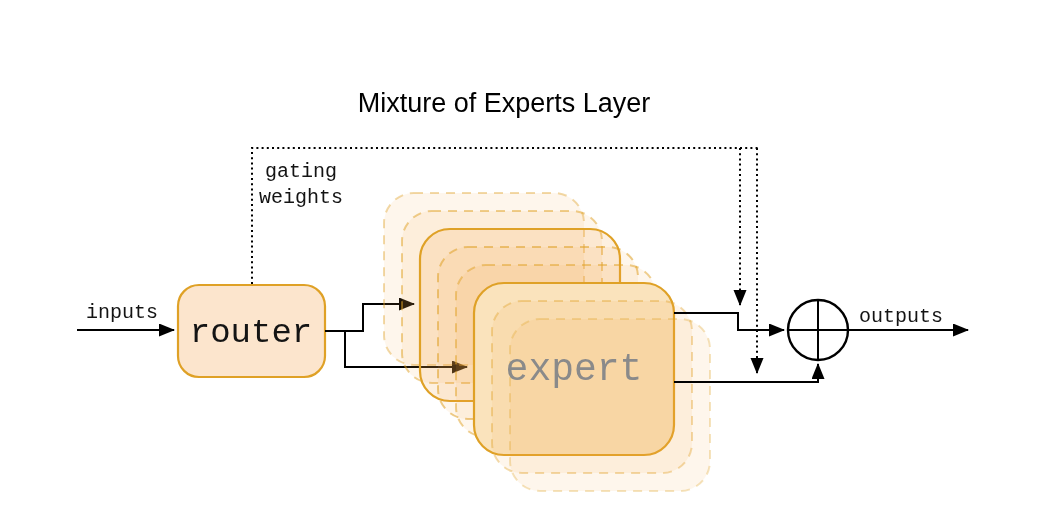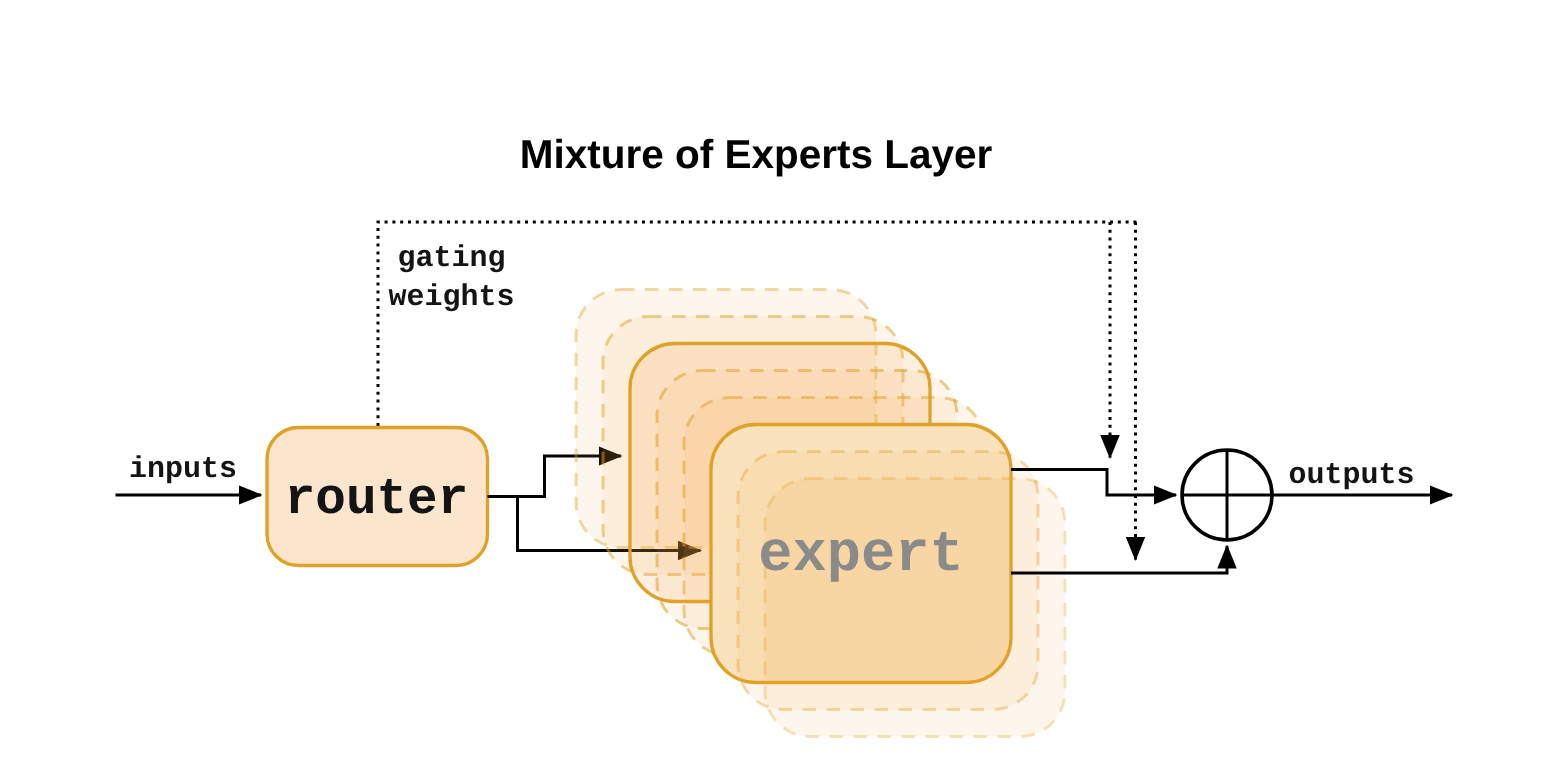--- a/index.html
+++ b/index.html
@@ -6,21 +6,21 @@
     --background:#ffffff;
     --line:#000000;
     --accent-gold:#DFA126;
     --router-fill:#FCE5CD;
     --expert-front-fill:#FAE3BC;
     --expert-text:#8A8A8A;
     --title-color:#000000;
     --label-color:#141414;
   }
   html,body{margin:0;padding:0;background:var(--background);}
-  .canvas{width:1040px;height:513px;position:relative;background:var(--background);overflow:hidden;font-weight:bold;}
+  .canvas{width:1040px;height:513px;position:relative;background:var(--background);overflow:hidden;}
   svg{display:block;}
   .title-text{
     font-family:"Liberation Sans", sans-serif;
     font-size:27px;
     fill:var(--title-color);
   }
   .mono-label{
     font-family:"Liberation Mono","DejaVu Sans Mono",monospace;
     font-size:20px;
     fill:var(--label-color);

